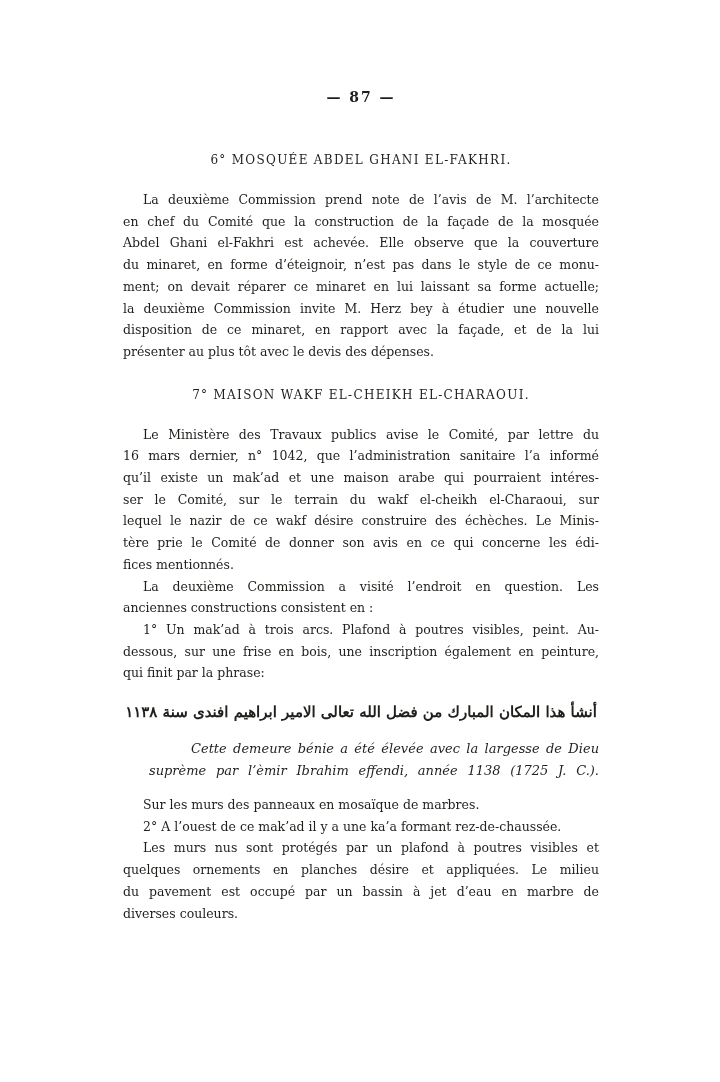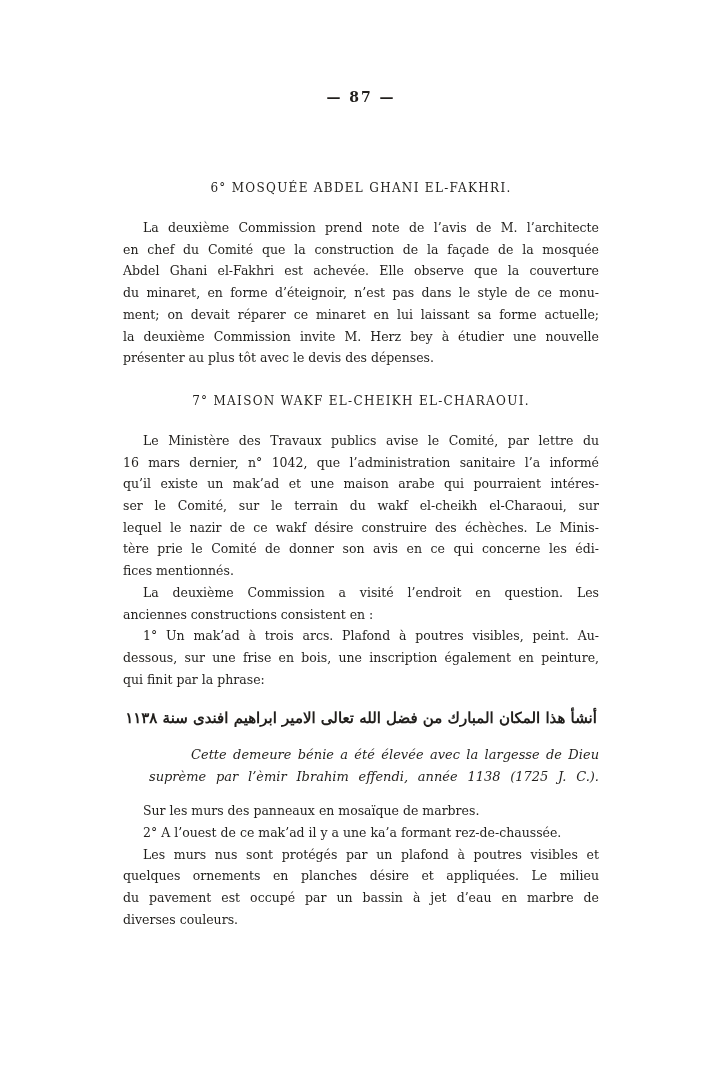--- a/index.html
+++ b/index.html
@@ -28,21 +28,21 @@
   }
   .heading {
     text-align:center;
     font-size:12px;
     line-height:17px;
     letter-spacing:1.3px;
     margin:24px 0 20px 0;
     white-space:nowrap;
     font-weight:normal;
   }
-  .pagenum + .heading { margin-top:72px; }
+  .pagenum + .heading { margin-top:44px; }
   .paragraph { font-size:12.5px; }
   .paragraph .line {
     line-height:21.7px;
     text-align:justify;
     text-align-last:justify;
     white-space:normal;
   }
   .paragraph .line.first { text-indent:20px; }
   .paragraph .line.last  { text-align-last:left; }
   .spaced { margin-top:12px; }
@@ -74,20 +74,21 @@
   <div class="text-col">
       <div class="blk pagenum">— 87 —</div>
       <div class="blk heading">6° MOSQUÉE ABDEL GHANI EL-FAKHRI.</div>
       <div class="blk paragraph">
         <div class="line first">La deuxième Commission prend note de l’avis de M. l’architecte</div>
         <div class="line">en chef du Comité que la construction de la façade de la mosquée</div>
         <div class="line">Abdel Ghani el-Fakhri est achevée. Elle observe que la couverture</div>
         <div class="line">du minaret, en forme d’éteignoir, n’est pas dans le style de ce monu-</div>
         <div class="line">ment; on devait réparer ce minaret en lui laissant sa forme actuelle;</div>
         <div class="line">la deuxième Commission invite M. Herz bey à étudier une nouvelle</div>
+        <div class="line">disposition de ce minaret, en rapport avec la façade, et de la lui</div>
         <div class="line last">présenter au plus tôt avec le devis des dépenses.</div>
       </div>
       <div class="blk heading">7° MAISON WAKF EL-CHEIKH EL-CHARAOUI.</div>
       <div class="blk paragraph">
         <div class="line first">Le Ministère des Travaux publics avise le Comité, par lettre du</div>
         <div class="line">16 mars dernier, n° 1042, que l’administration sanitaire l’a informé</div>
         <div class="line">qu’il existe un mak’ad et une maison arabe qui pourraient intéres-</div>
         <div class="line">ser le Comité, sur le terrain du wakf el-cheikh el-Charaoui, sur</div>
         <div class="line">lequel le nazir de ce wakf désire construire des échèches. Le Minis-</div>
         <div class="line">tère prie le Comité de donner son avis en ce qui concerne les édi-</div>

